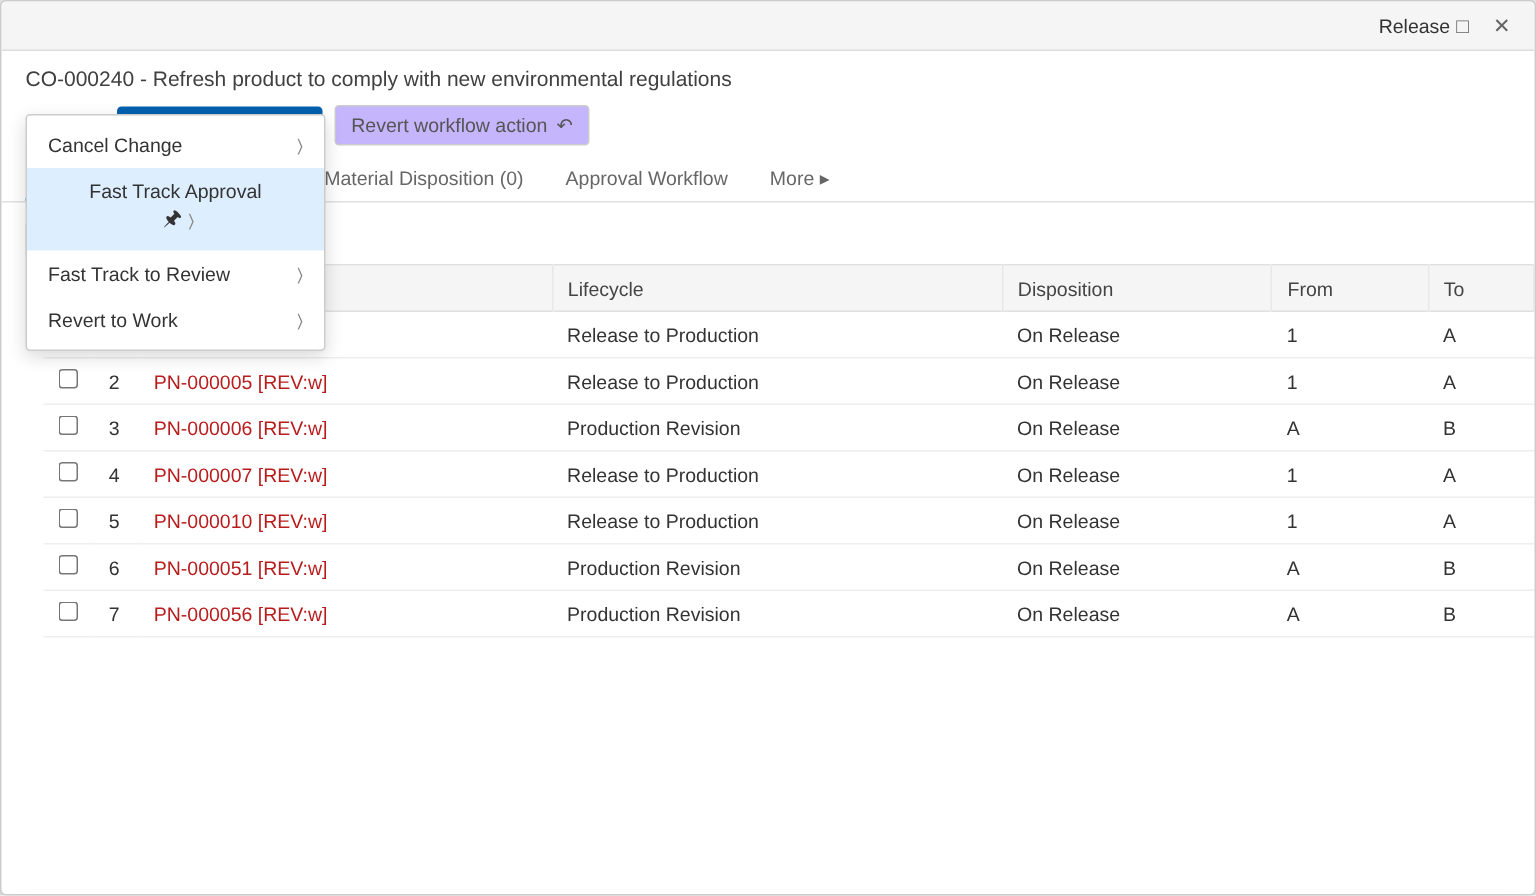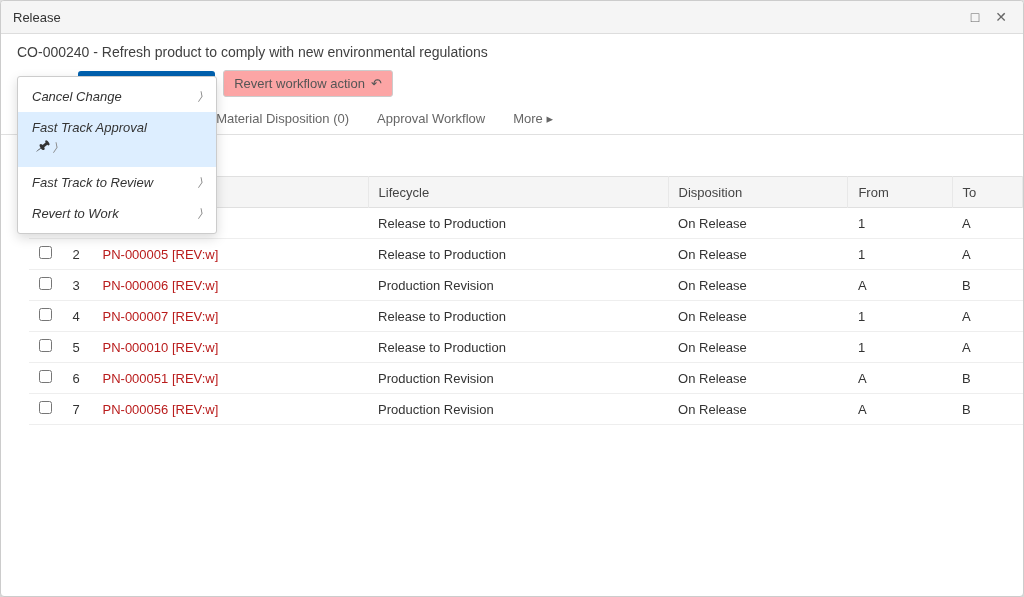--- a/index.html
+++ b/index.html
@@ -22,21 +22,21 @@
       display: flex;
       flex-direction: column;
       overflow: hidden;
     }
     .titlebar {
       background: #f5f5f5;
       border-bottom: 1px solid #ddd;
       padding: 6px 12px;
       display: flex;
       align-items: center;
-      justify-content: space-between;
+      justify-content: flex-end;
     }
     .titlebar-title {
       font-size: 13px;
       color: #333;
       font-weight: 500;
     }
     .titlebar-controls {
       display: flex;
       gap: 8px;
     }
@@ -89,21 +89,21 @@
       border: none;
       border-radius: 3px;
       padding: 5px 10px;
       cursor: pointer;
       font-size: 13px;
       display: flex;
       align-items: center;
       gap: 6px;
     }
     .btn-revert {
-      background: #fca5a5;
+      background: #c4b5fd;
       color: #555;
       border: 1px solid #ccc;
       border-radius: 3px;
       padding: 5px 10px;
       cursor: pointer;
       font-size: 13px;
       display: flex;
       align-items: center;
       gap: 6px;
     }
@@ -206,27 +206,26 @@
     .dropdown-menu {
       background: #fff;
       border: 1px solid #ccc;
       border-radius: 3px;
       box-shadow: 0 4px 12px rgba(0,0,0,0.15);
       min-width: 200px;
       padding: 4px 0;
     }
     .dropdown-item {
       display: flex;
-      align-items: flex-start;
+      align-items: center;
       justify-content: space-between;
       padding: 8px 14px;
       cursor: pointer;
       color: #333;
       font-size: 13px;
-      font-style: italic;
     }
     .dropdown-item:hover, .dropdown-item.highlighted {
       background: #e8f0fe;
     }
     .dropdown-item .chevron {
       color: #888;
       font-size: 12px;
     }
     .dropdown-item.highlighted {
       background: #ddeeff;

